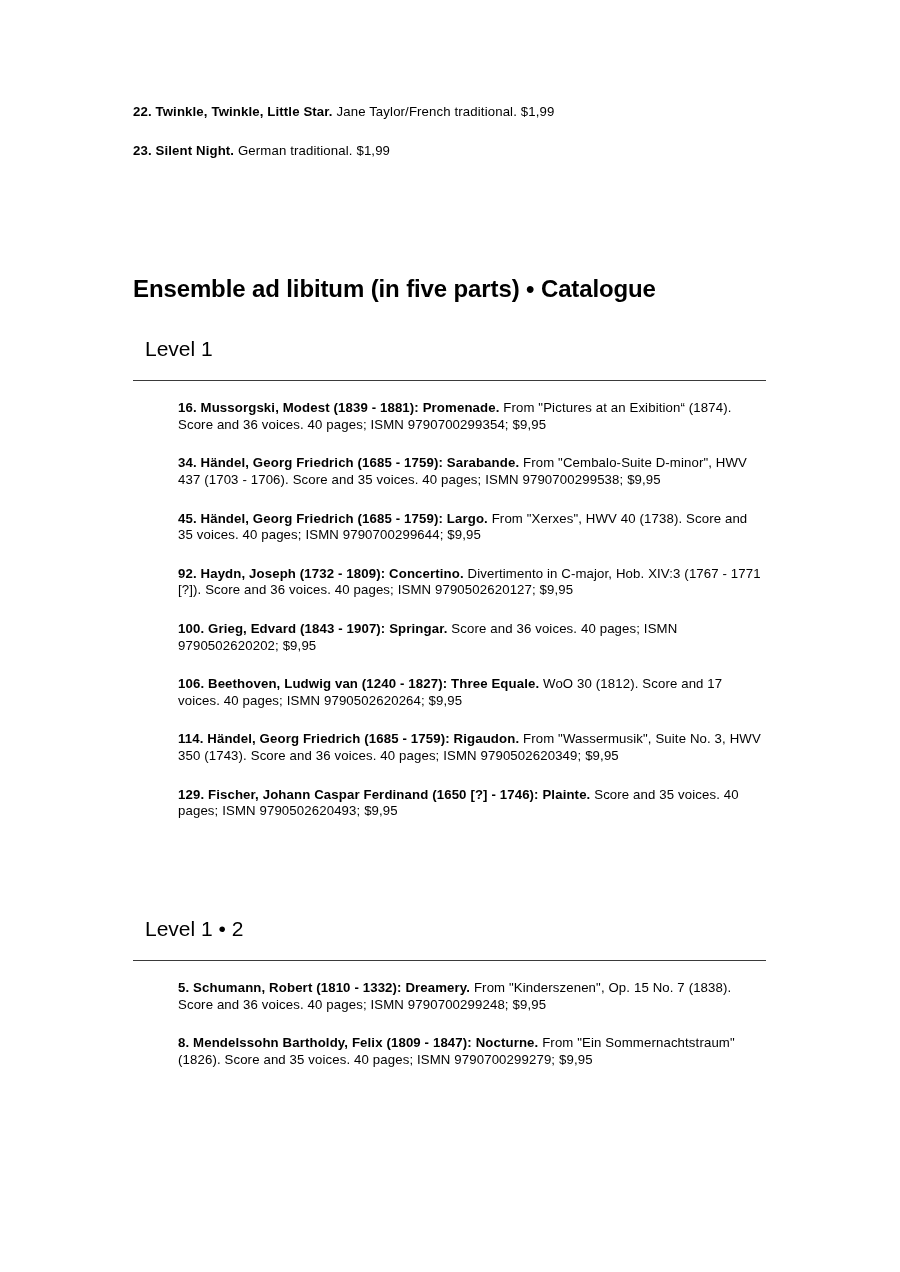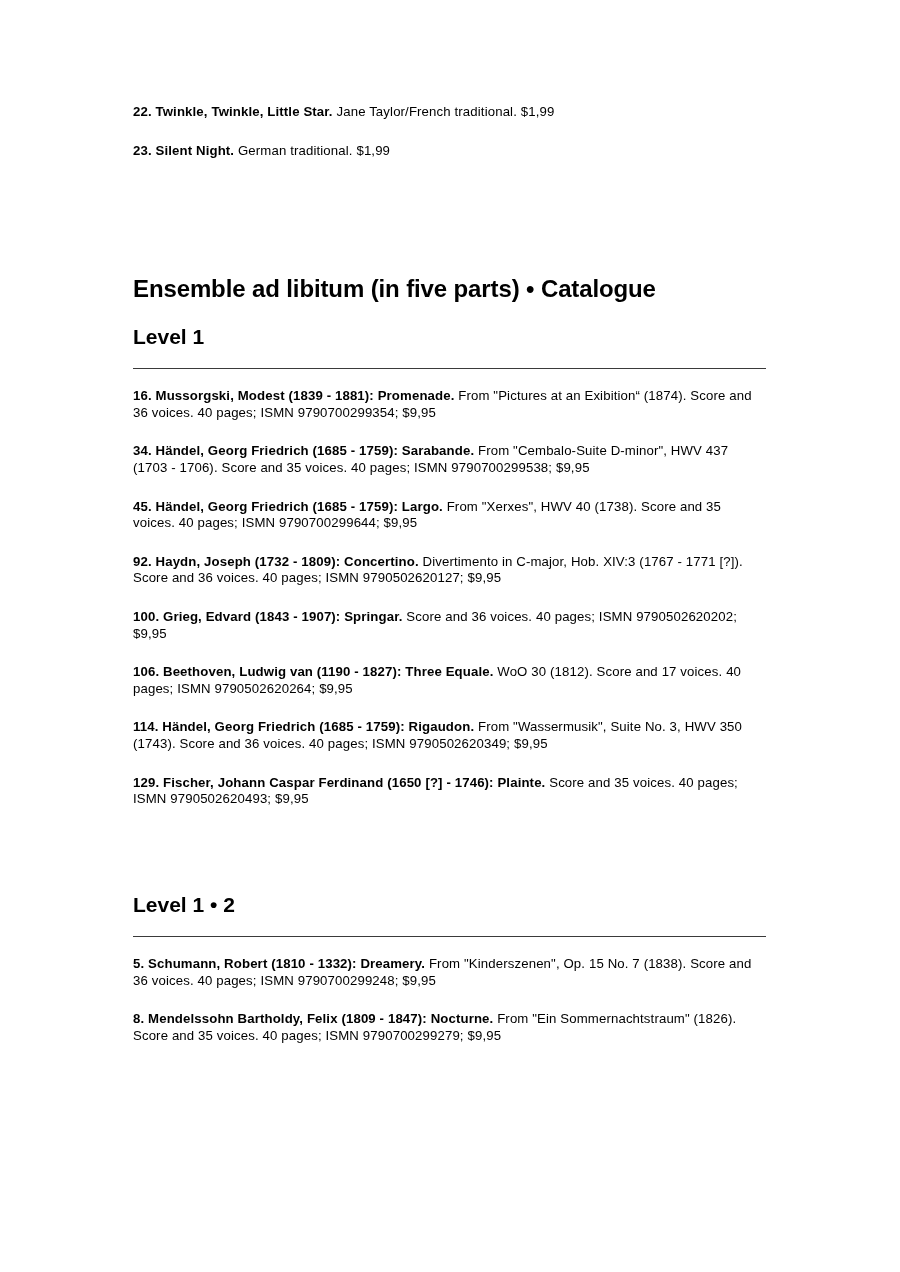--- a/index.html
+++ b/index.html
@@ -44,39 +44,40 @@
     font-weight: bold;
     line-height: 1.2;
     margin: 0;
     padding-top: 116px;
     letter-spacing: -0.005em;
   }
 
   
   .section-heading {
     font-size: 21px;
-    font-weight: bold;
+    font-weight: normal;
     line-height: 1.25;
-    margin: 0;
+    margin: 12px;
     padding-top: 20px;
   }
   .section-heading.spaced-top {
     padding-top: 0;
   }
 
   hr.rule {
     border: 0;
     border-top: 1.3px solid #3a3a3a;
     margin: 18px 0 0 0;
     height: 0;
     width: 633px;
   }
 
   .entries {
     padding-top: 19px;
+    margin-left: 45px;
   }
 
   
   .section-two {
     padding-top: 84px;
   }
 </style>
 </head>
 <body>
 
@@ -106,21 +107,21 @@
     <p class="entry">
       <b>45. Händel, Georg Friedrich (1685 - 1759): Largo.</b><span> From "Xerxes", HWV 40 (1738). Score and 35 voices. 40 pages; ISMN 9790700299644; $9,95</span>
     </p>
     <p class="entry">
       <b>92. Haydn, Joseph (1732 - 1809): Concertino.</b><span> Divertimento in C-major, Hob. XIV:3 (1767 - 1771 [?]). Score and 36 voices. 40 pages; ISMN 9790502620127; $9,95</span>
     </p>
     <p class="entry">
       <b>100. Grieg, Edvard (1843 - 1907): Springar.</b><span> Score and 36 voices. 40 pages; ISMN 9790502620202; $9,95</span>
     </p>
     <p class="entry">
-      <b>106. Beethoven, Ludwig van (1190 - 1827): Three Equale.</b><span> WoO 30 (1812). Score and 17 voices. 40 pages; ISMN 9790502620264; $9,95</span>
+      <b>106. Beethoven, Ludwig van (1240 - 1827): Three Equale.</b><span> WoO 30 (1812). Score and 17 voices. 40 pages; ISMN 9790502620264; $9,95</span>
     </p>
     <p class="entry">
       <b>114. Händel, Georg Friedrich (1685 - 1759): Rigaudon.</b><span> From "Wassermusik", Suite No. 3, HWV 350 (1743). Score and 36 voices. 40 pages; ISMN 9790502620349; $9,95</span>
     </p>
     <p class="entry">
       <b>129. Fischer, Johann Caspar Ferdinand (1650 [?] - 1746): Plainte.</b><span> Score and 35 voices. 40 pages; ISMN 9790502620493; $9,95</span>
     </p>
   </div>
 
   <div class="section-two">

